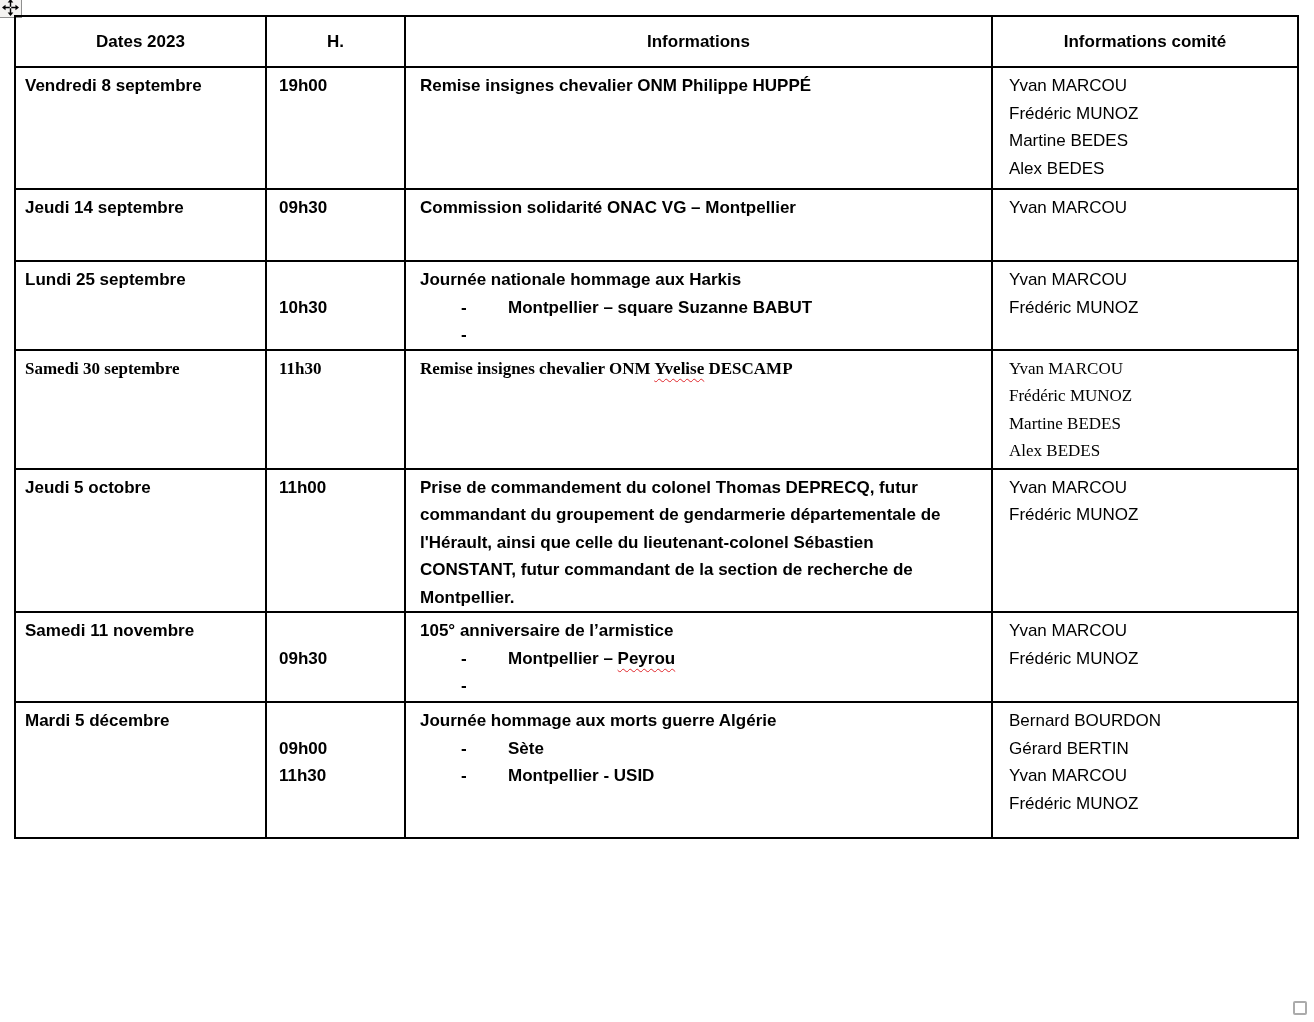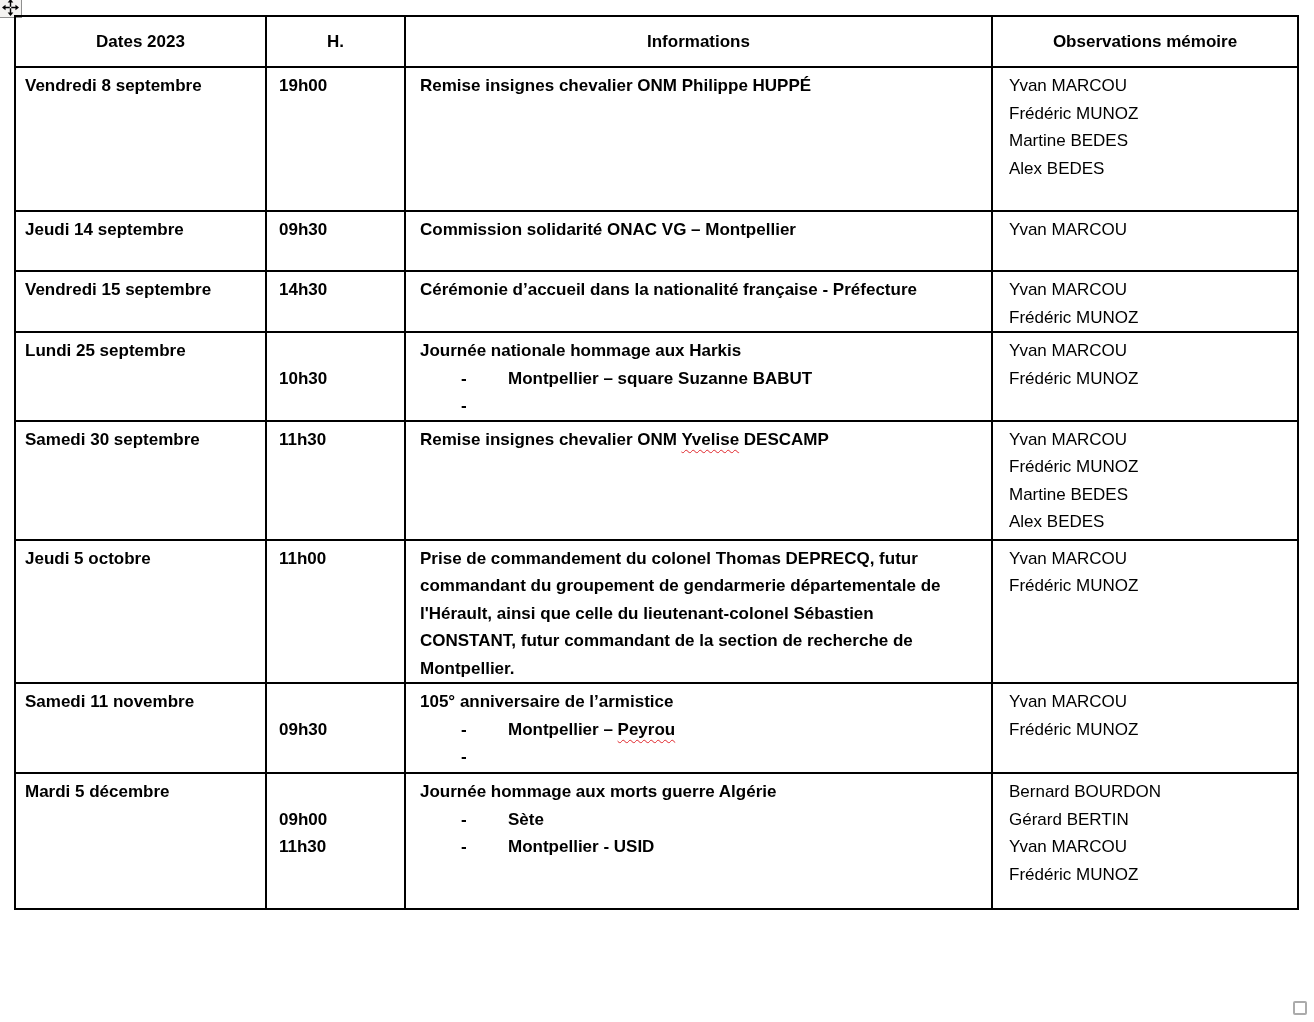--- a/index.html
+++ b/index.html
@@ -77,68 +77,53 @@
     <col style="width:251px">
     <col style="width:139px">
     <col style="width:587px">
     <col style="width:306px">
   </colgroup>
   <thead>
     <tr>
       <th>Dates 2023</th>
       <th>H.</th>
       <th>Informations</th>
-      <th>Observations mémoire</th>
+      <th>Informations comité</th>
     </tr>
   </thead>
   <tbody>
-      <tr style="height: 144px;">
+      <tr style="height: 122px;">
         <td class="cell-date">
           <div>Vendredi 8 septembre</div>
         </td>
         <td class="cell-time">
           <div>19h00</div>
         </td>
         <td class="cell-info">
           <div class="iline"><span><span>Remise insignes chevalier ONM Philippe HUPPÉ</span></span></div>
         </td>
         <td class="cell-obs">
           <div>Yvan MARCOU</div>
           <div>Frédéric MUNOZ</div>
           <div>Martine BEDES</div>
           <div>Alex BEDES</div>
         </td>
       </tr>
-      <tr style="height: 60px;">
+      <tr style="height: 72px;">
         <td class="cell-date">
           <div>Jeudi 14 septembre</div>
         </td>
         <td class="cell-time">
           <div>09h30</div>
         </td>
         <td class="cell-info">
           <div class="iline"><span><span>Commission solidarité ONAC VG – Montpellier</span></span></div>
         </td>
         <td class="cell-obs">
           <div>Yvan MARCOU</div>
-        </td>
-      </tr>
-      <tr style="height: 61px;">
-        <td class="cell-date">
-          <div>Vendredi 15 septembre</div>
-        </td>
-        <td class="cell-time">
-          <div>14h30</div>
-        </td>
-        <td class="cell-info">
-          <div class="iline"><span><span>Cérémonie d’accueil dans la nationalité française - Préfecture</span></span></div>
-        </td>
-        <td class="cell-obs">
-          <div>Yvan MARCOU</div>
-          <div>Frédéric MUNOZ</div>
         </td>
       </tr>
       <tr style="height: 87px; margin-left: 25px;">
         <td class="cell-date">
           <div>Lundi 25 septembre</div>
         </td>
         <td class="cell-time">
           <div>&nbsp;</div>
           <div>10h30</div>
         </td>
@@ -151,21 +136,21 @@
           <div class="iline bullet">
             <span class="dash">-</span>
             <span></span>
           </div>
         </td>
         <td class="cell-obs">
           <div>Yvan MARCOU</div>
           <div>Frédéric MUNOZ</div>
         </td>
       </tr>
-      <tr style="height: 119px;">
+      <tr style="height: 119px; font-family: Liberation Serif, serif;">
         <td class="cell-date">
           <div>Samedi 30 septembre</div>
         </td>
         <td class="cell-time">
           <div>11h30</div>
         </td>
         <td class="cell-info">
           <div class="iline"><span><span>Remise insignes chevalier ONM </span><span class="misspelled">Yvelise</span><span> DESCAMP</span></span></div>
         </td>
         <td class="cell-obs">

